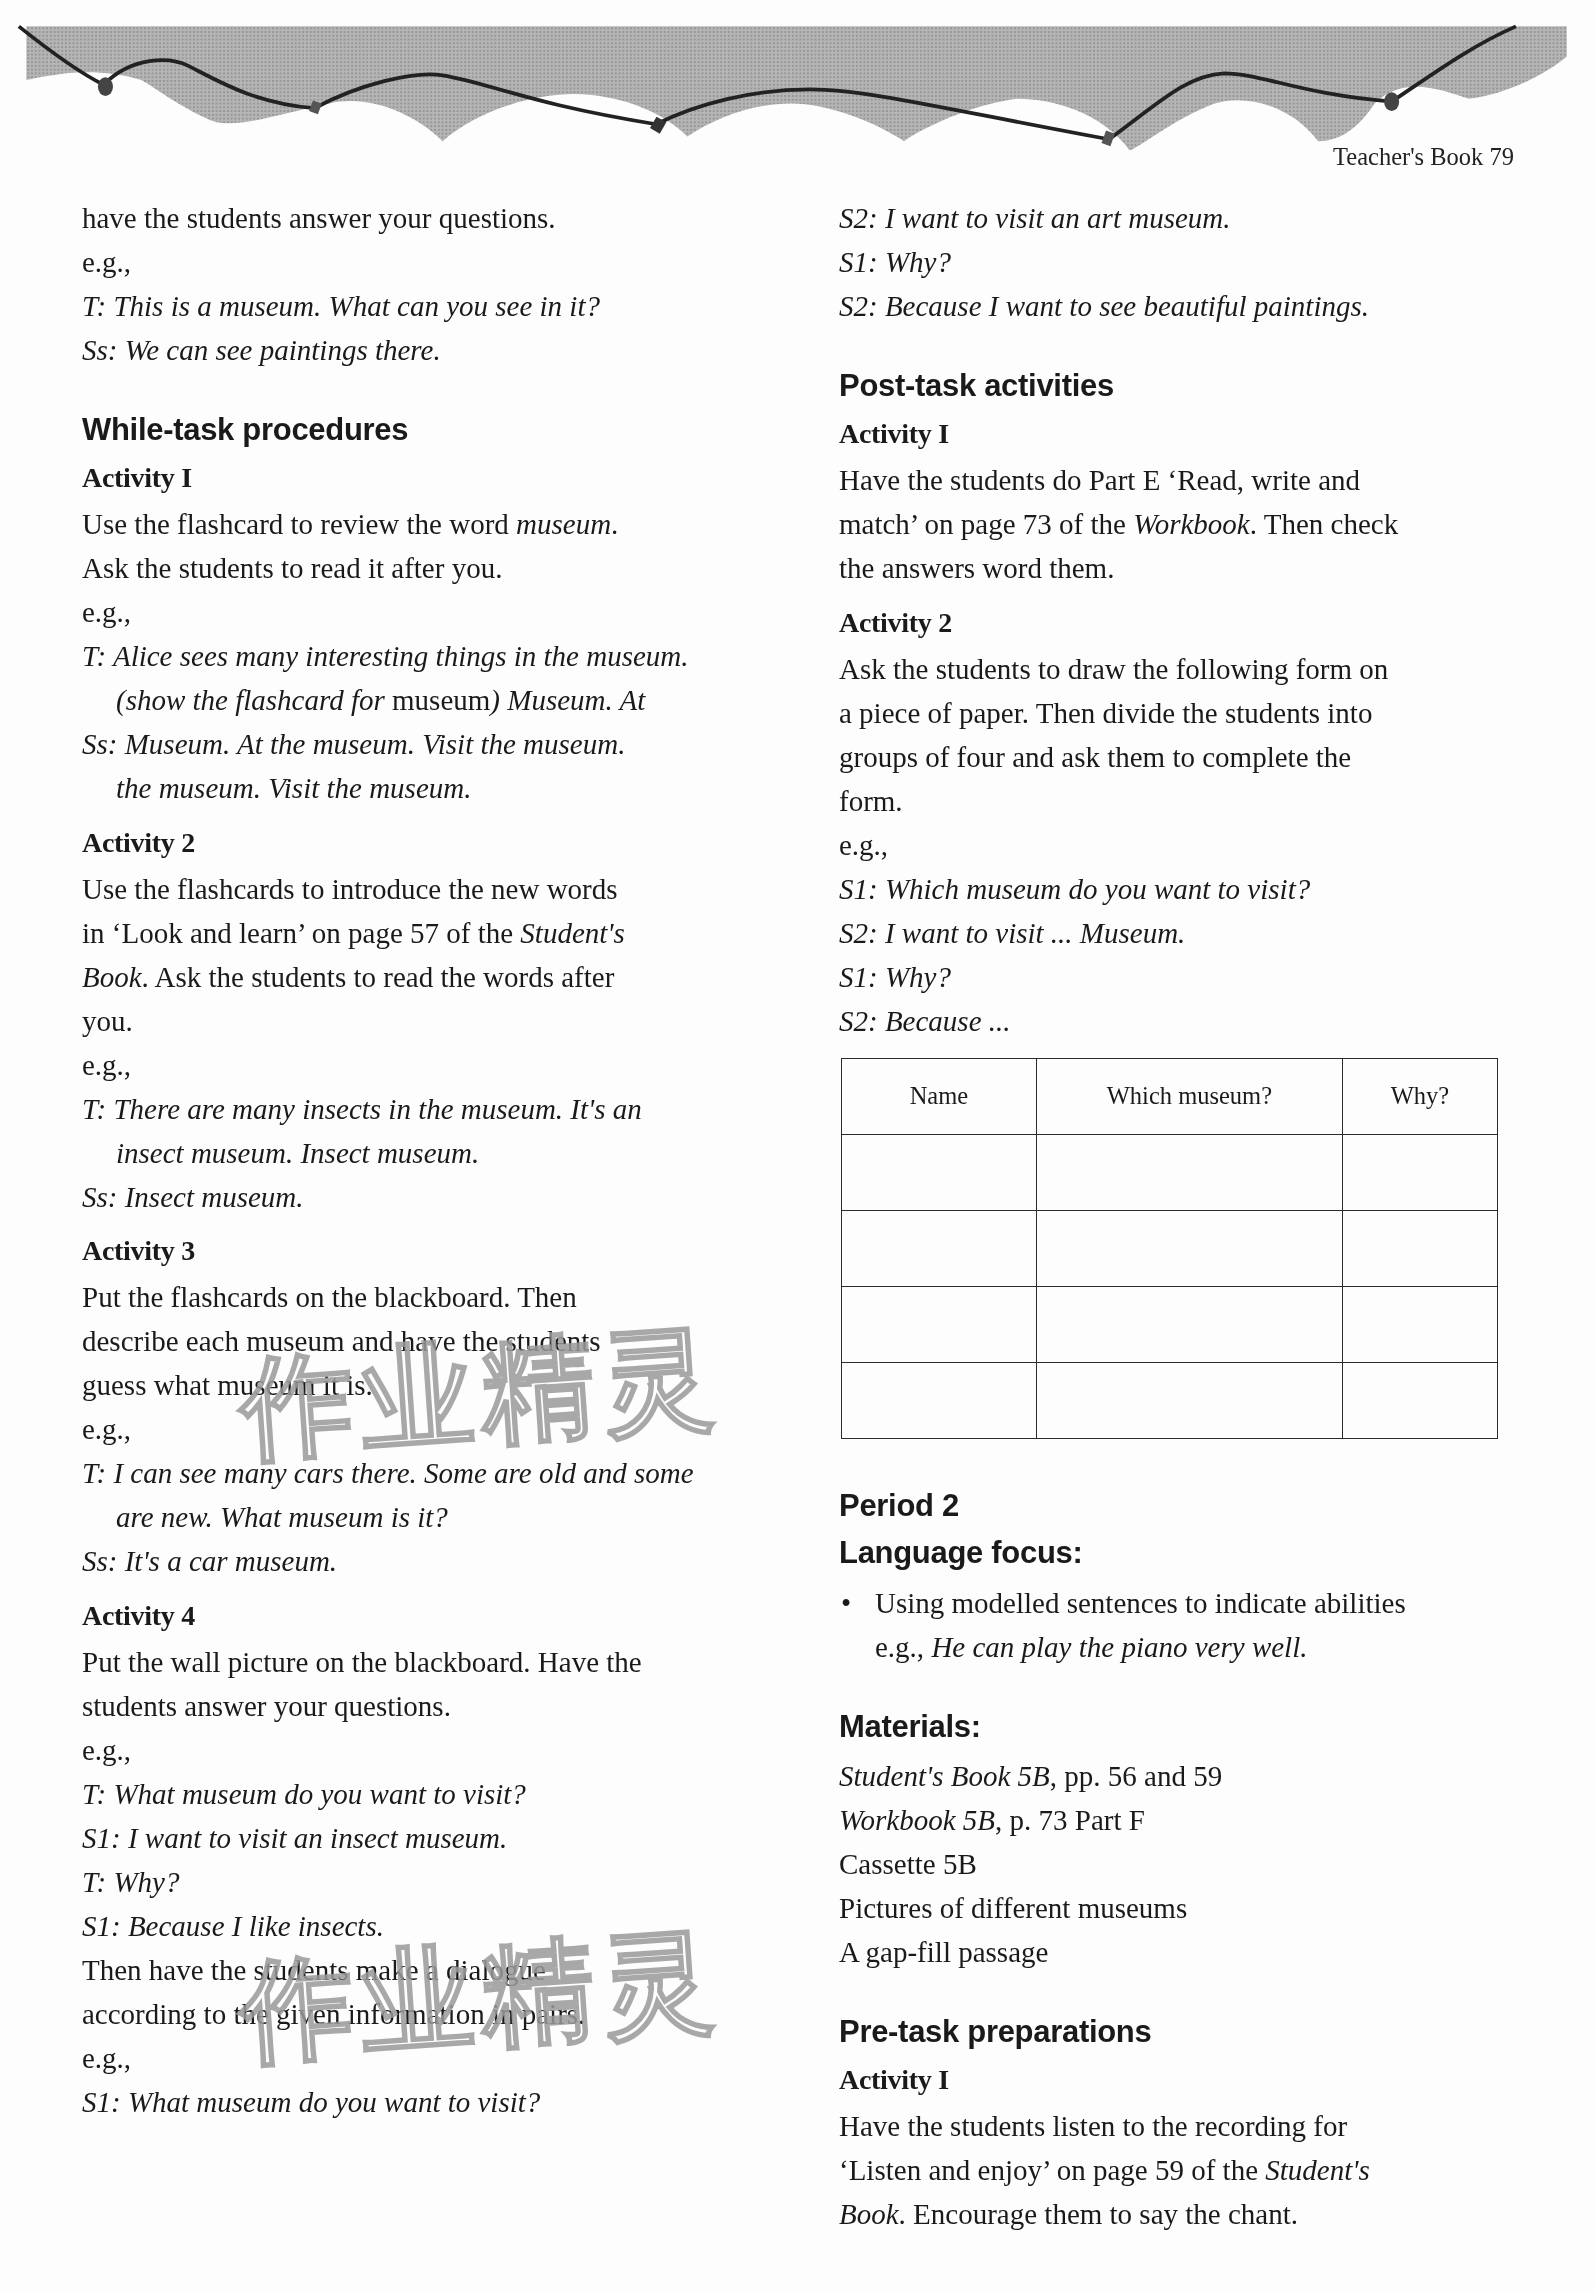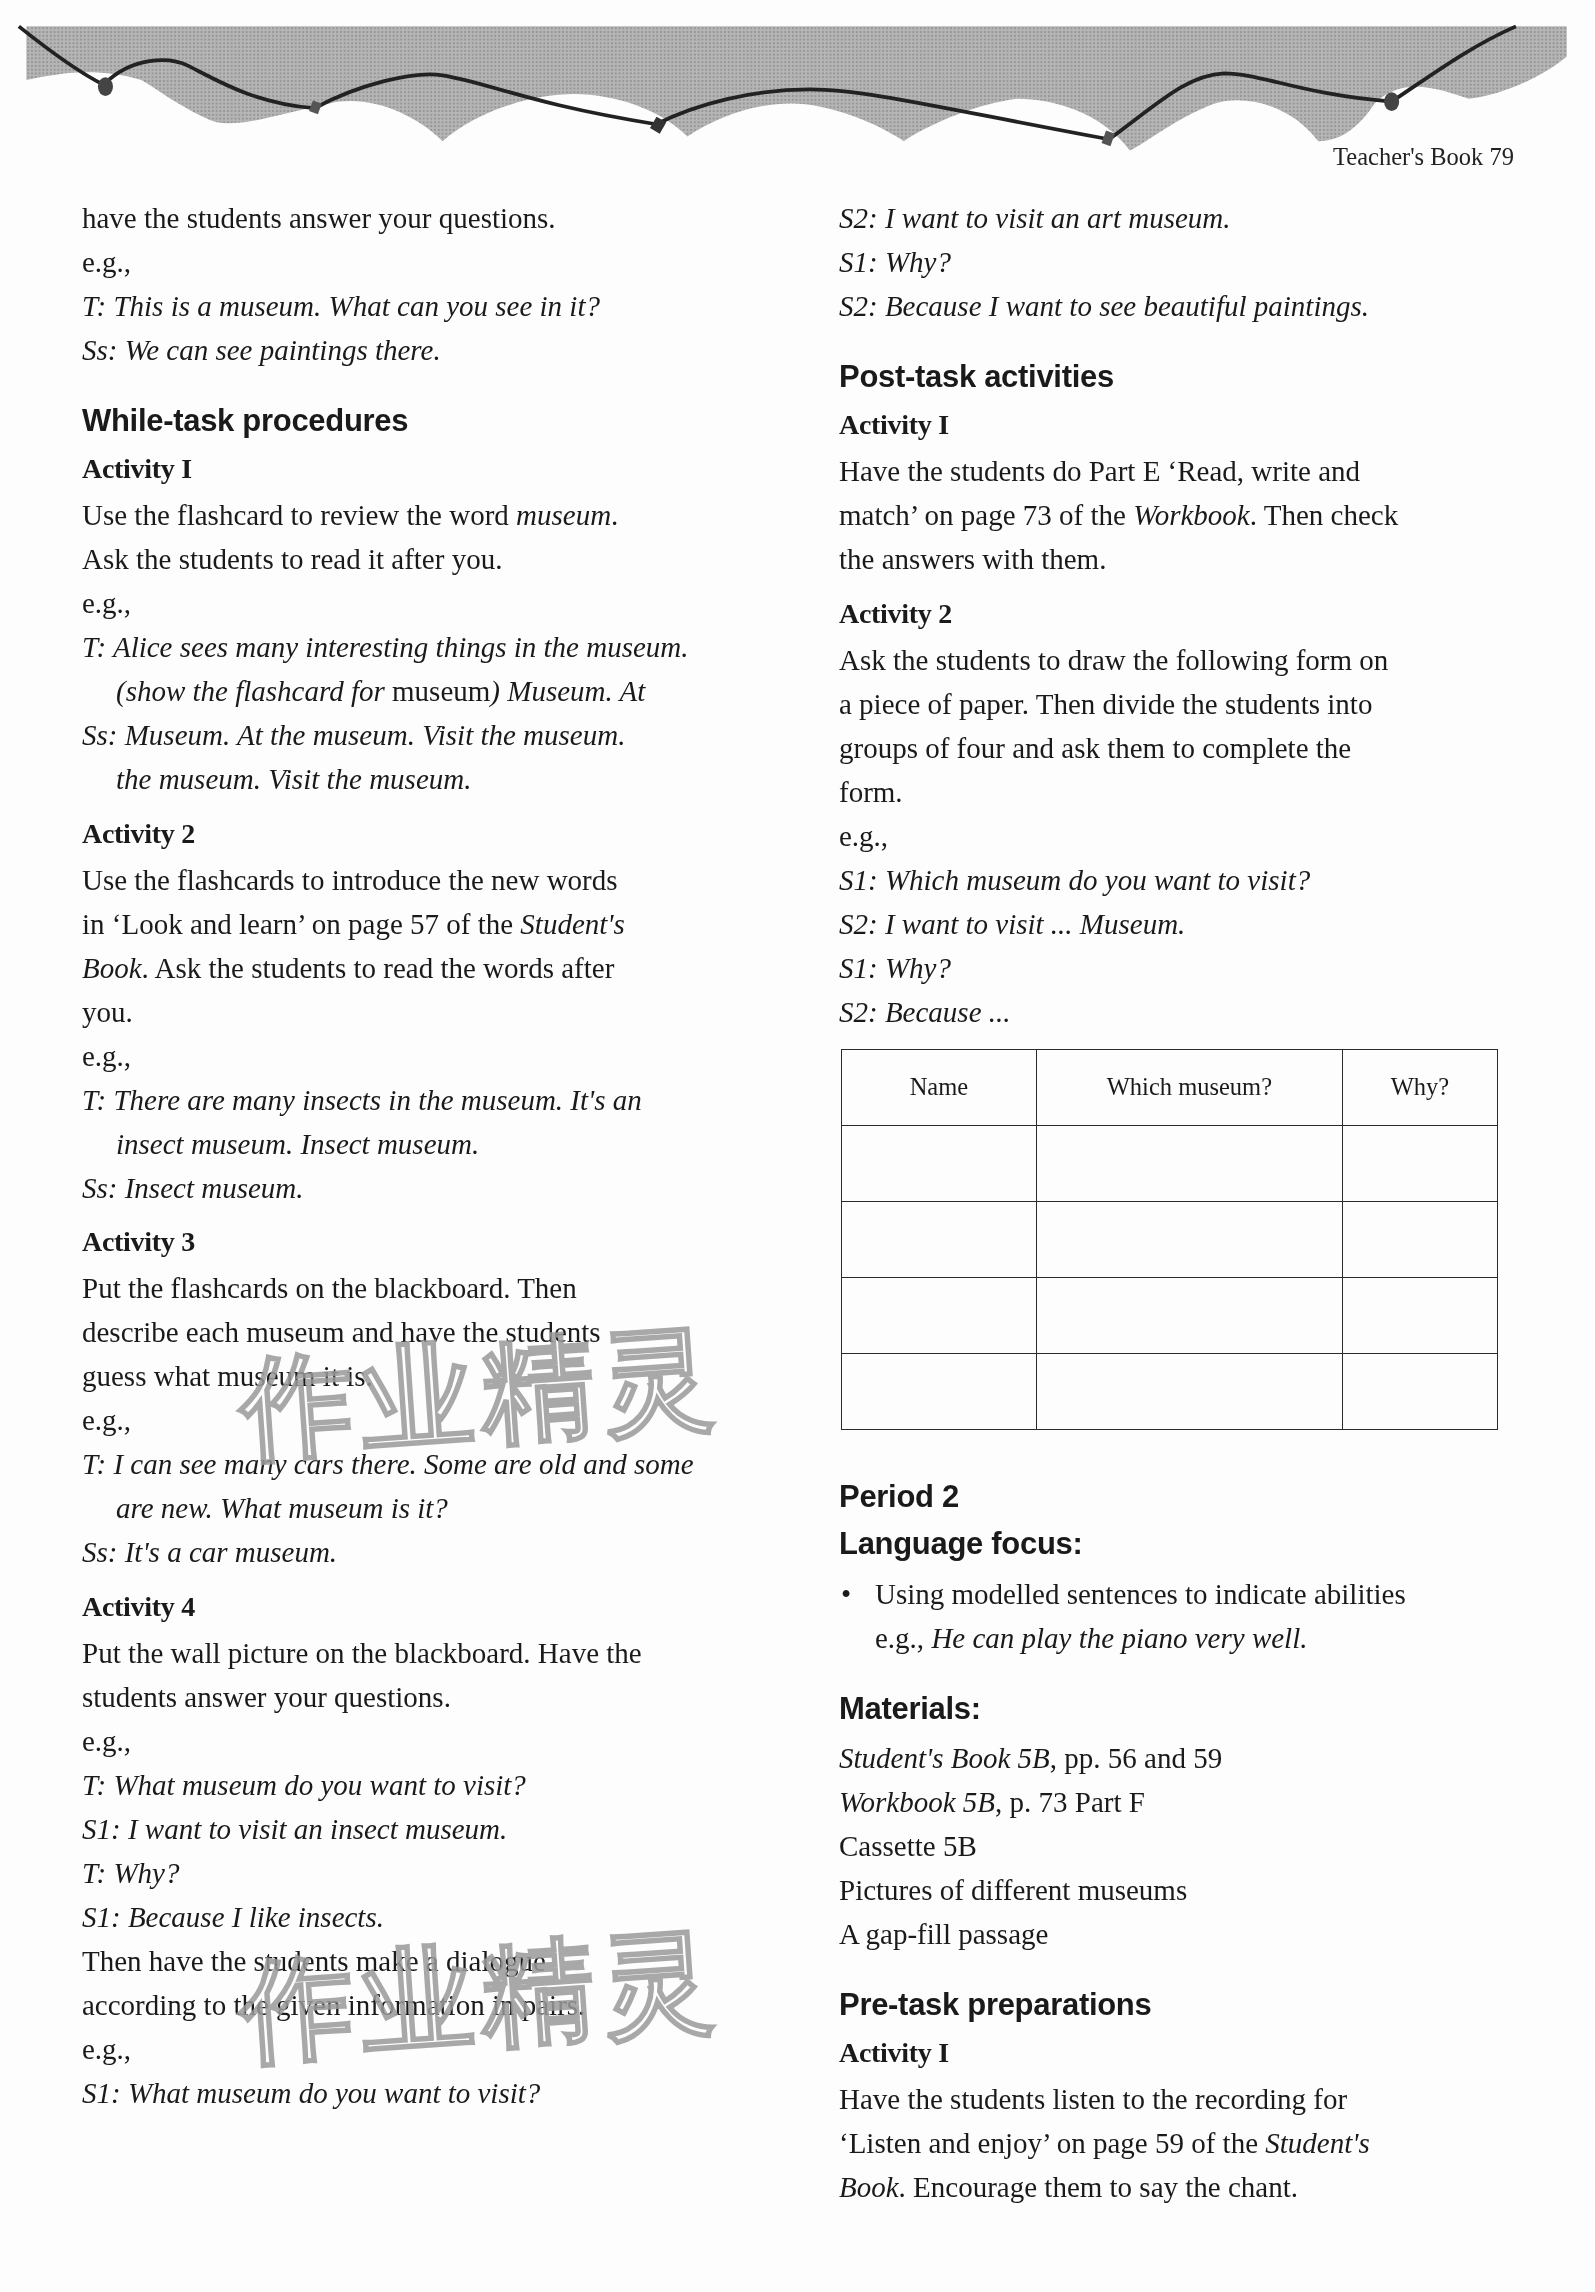--- a/index.html
+++ b/index.html
@@ -16,21 +16,21 @@
   .col { position:absolute; top:196px; width:716px; }
   .col-left { left:82px; }
   .col-right { left:839px; }
   .line {
     font-size:29px; line-height:44px; height:44px; white-space:nowrap;
   }
   .it { font-style:italic; }
   .indent { padding-left:34px; }
   .h2 {
     font-family:"Liberation Sans", "DejaVu Sans", sans-serif; font-weight:bold;
-    font-size:31px; letter-spacing:-0.3px; margin-top:25px; height:47px; line-height:47px;
+    font-size:31px; letter-spacing:-0.3px; margin-top:34px; height:47px; line-height:47px;
   }
   .h3 {
     font-family:Liberation Serif, serif; font-weight:bold;
     font-size:28px; letter-spacing:-0.3px; height:49px; line-height:49px;
   }
   .gap-s { height:7.5px; }
   table.form {
     border-collapse:collapse; width:657px; margin:15px 0 0 1.9px;
     font-family:"Liberation Serif", serif; font-size:24.5px;
   }
@@ -137,21 +137,21 @@
     <div class="line it">S1: Why?</div>
     <div class="line it">S2: Because I want to see beautiful paintings.</div>
   </div>
 
   <div class="h2">Post-task activities</div>
 
   <div>
     <div class="h3">Activity I</div>
     <div class="line">Have the students do Part E ‘Read, write and</div>
     <div class="line"><span>match’ on page 73 of the </span><span class="it">Workbook</span><span>. Then check</span></div>
-    <div class="line">the answers with them.</div>
+    <div class="line">the answers word them.</div>
   </div>
 
   <div class="gap-s"></div>
   <div>
     <div class="h3">Activity 2</div>
     <div class="line">Ask the students to draw the following form on</div>
     <div class="line">a piece of paper. Then divide the students into</div>
     <div class="line">groups of four and ask them to complete the</div>
     <div class="line">form.</div>
     <div class="line">e.g.,</div>

